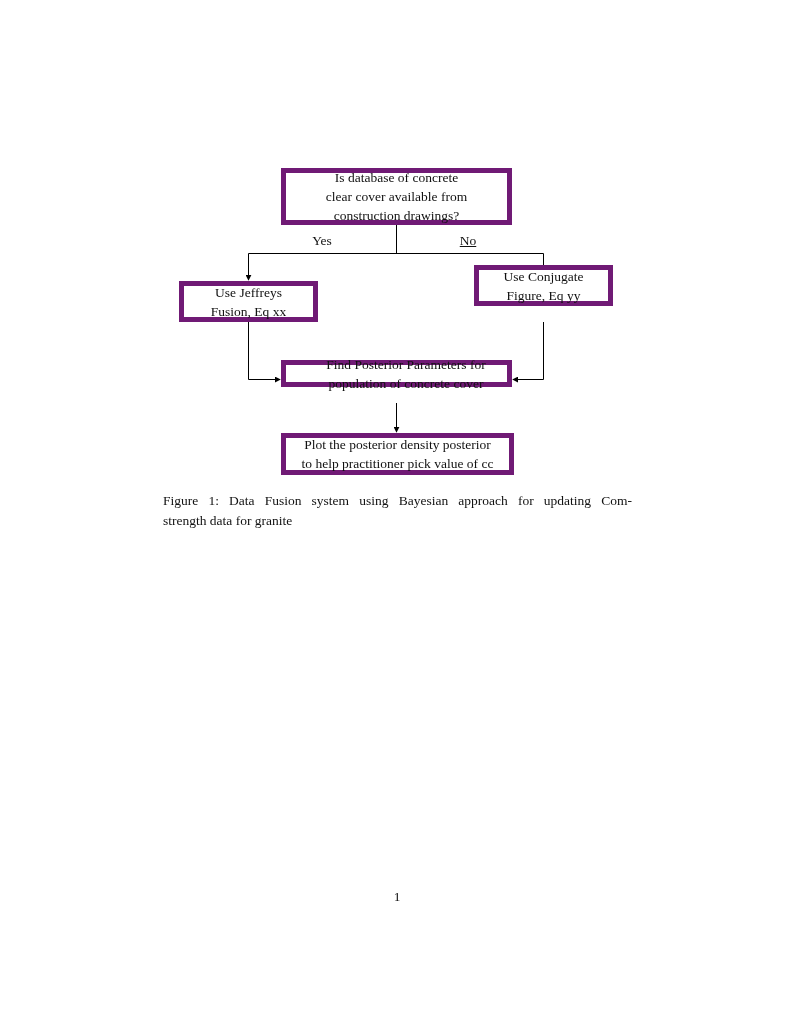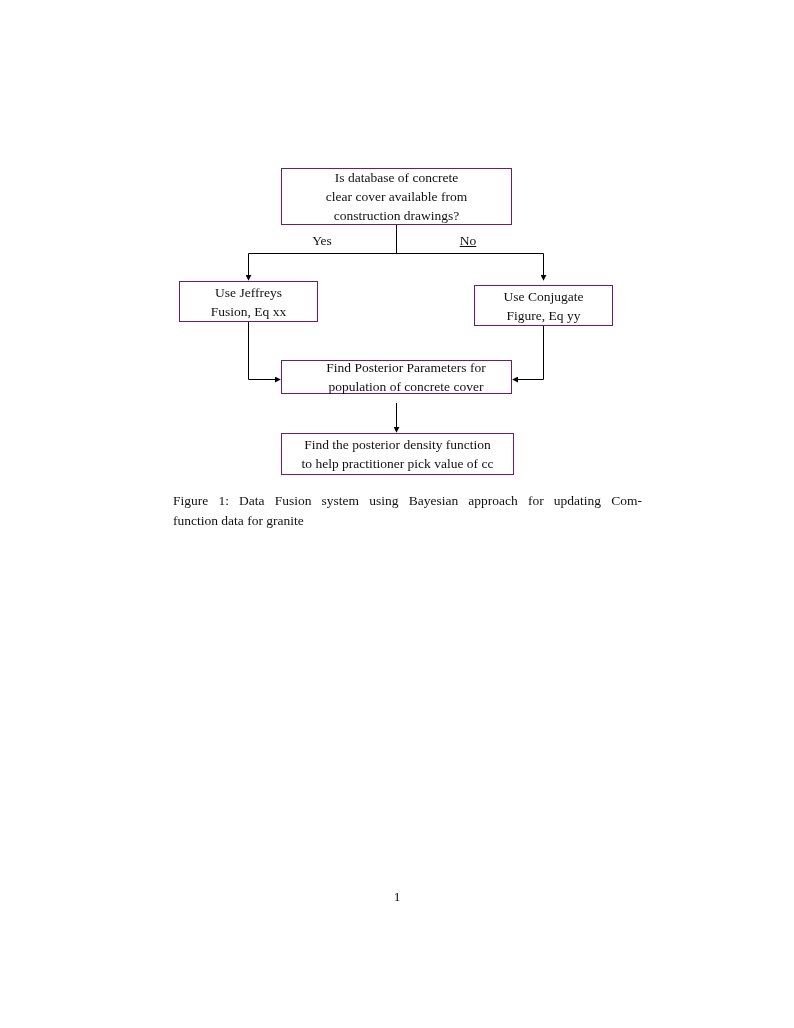--- a/index.html
+++ b/index.html
@@ -20,56 +20,55 @@
     position: absolute;
     left: 0;
     top: 0;
     width: 794px;
     height: 1028px;
     pointer-events: none;
   }
   .node {
     position: absolute;
     box-sizing: border-box;
-    border: 1px solid #701a75;
+    border: 5px solid #701a75;
     background: #ffffff;
     display: flex;
     flex-direction: column;
     justify-content: center;
     align-items: center;
     text-align: center;
     font-size: 13.5px;
     line-height: 19px;
   }
   .node-line {
     display: block;
     white-space: nowrap;
   }
   .node-question { left: 281px; top: 168px; width: 231px; height: 57px; }
   .node-jeffreys { left: 179px; top: 281px; width: 139px; height: 41px; }
-  .node-conjugate { left: 474px; top: 285px; width: 139px; height: 41px; }
-  .node-posterior { left: 281px; top: 360px; width: 231px; height: 34px; padding-left: 19px; }
+  .node-conjugate { left: 474px; top: 265px; width: 139px; height: 41px; }
+  .node-posterior { left: 281px; top: 360px; width: 231px; height: 27px; padding-left: 19px; }
   .node-plot { left: 281px; top: 433px; width: 233px; height: 42px; }
   .edge-label {
     position: absolute;
     width: 60px;
     text-align: center;
     font-size: 13.5px;
     line-height: 16px;
   }
   .edge-label-yes { left: 292px; top: 233px; }
   .edge-label-no { left: 438px; top: 233px; text-decoration: underline; }
   .caption {
     position: absolute;
     left: 163px;
     top: 491px;
     width: 469px;
     font-size: 13.5px;
     line-height: 19.5px;
-    margin-left: 10px;
   }
   .caption-line {
     text-align: justify;
     text-align-last: justify;
   }
   .caption-line.last {
     text-align: left;
     text-align-last: left;
   }
   .caption .math-var {
@@ -132,24 +131,24 @@
     <span class="node-line">Use Conjugate</span>
     <span class="node-line">Figure, Eq yy</span>
   </div>
 
   <div class="node node-posterior">
     <span class="node-line">Find Posterior Parameters for</span>
     <span class="node-line">population of concrete cover</span>
   </div>
 
   <div class="node node-plot">
-    <span class="node-line">Find the posterior density function</span>
+    <span class="node-line">Plot the posterior density posterior</span>
     <span class="node-line">to help practitioner pick value of cc</span>
   </div>
 
   <div class="caption">
     <div class="caption-line">Figure 1: Data Fusion system using Bayesian approach for updating Com-</div>
-    <div class="caption-line last">function data for granite</div>
+    <div class="caption-line last">strength data for granite</div>
   </div>
 
   <div class="page-number">1</div>
 
 </div>
 
 </body></html>

